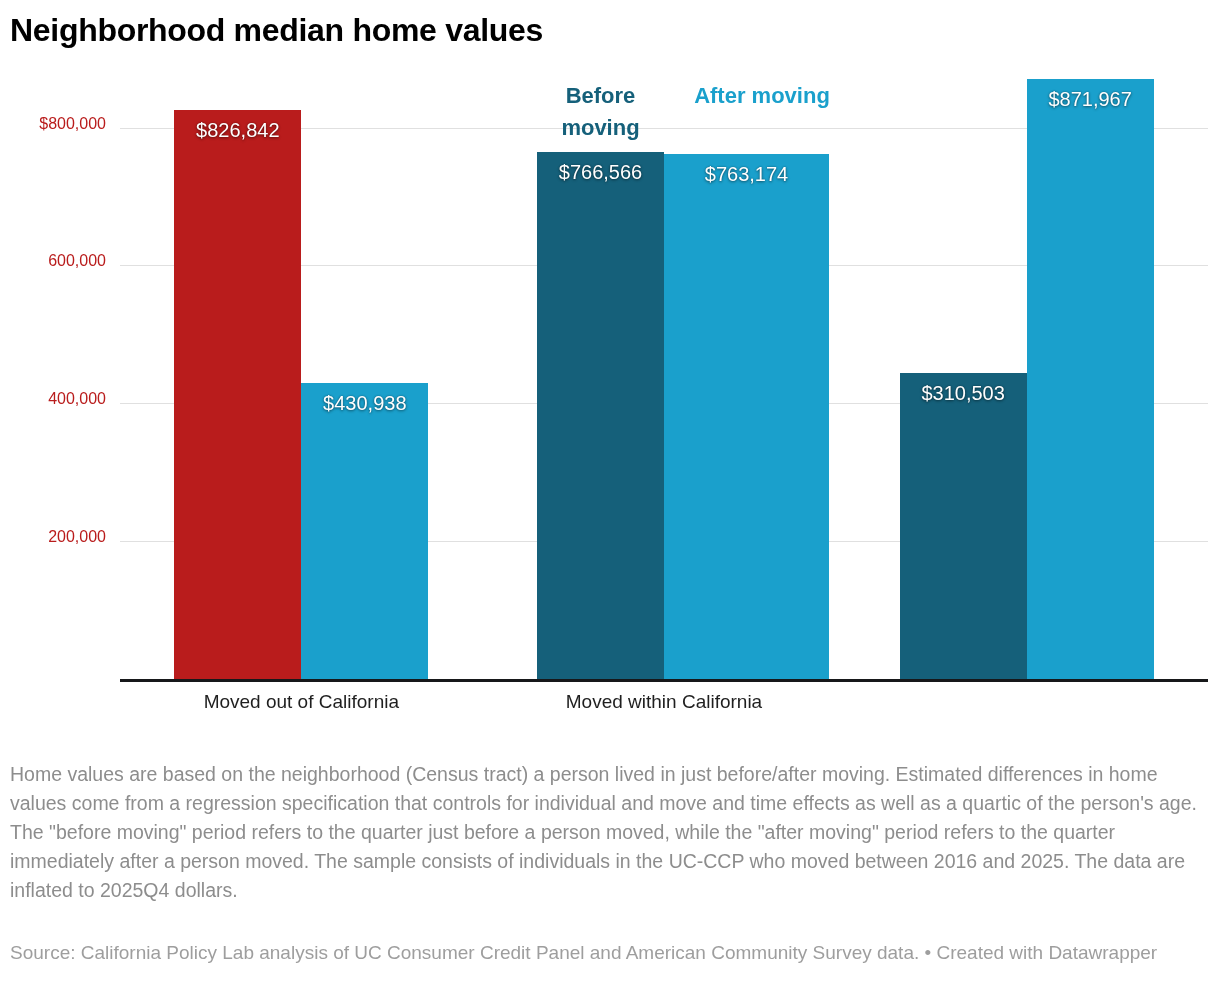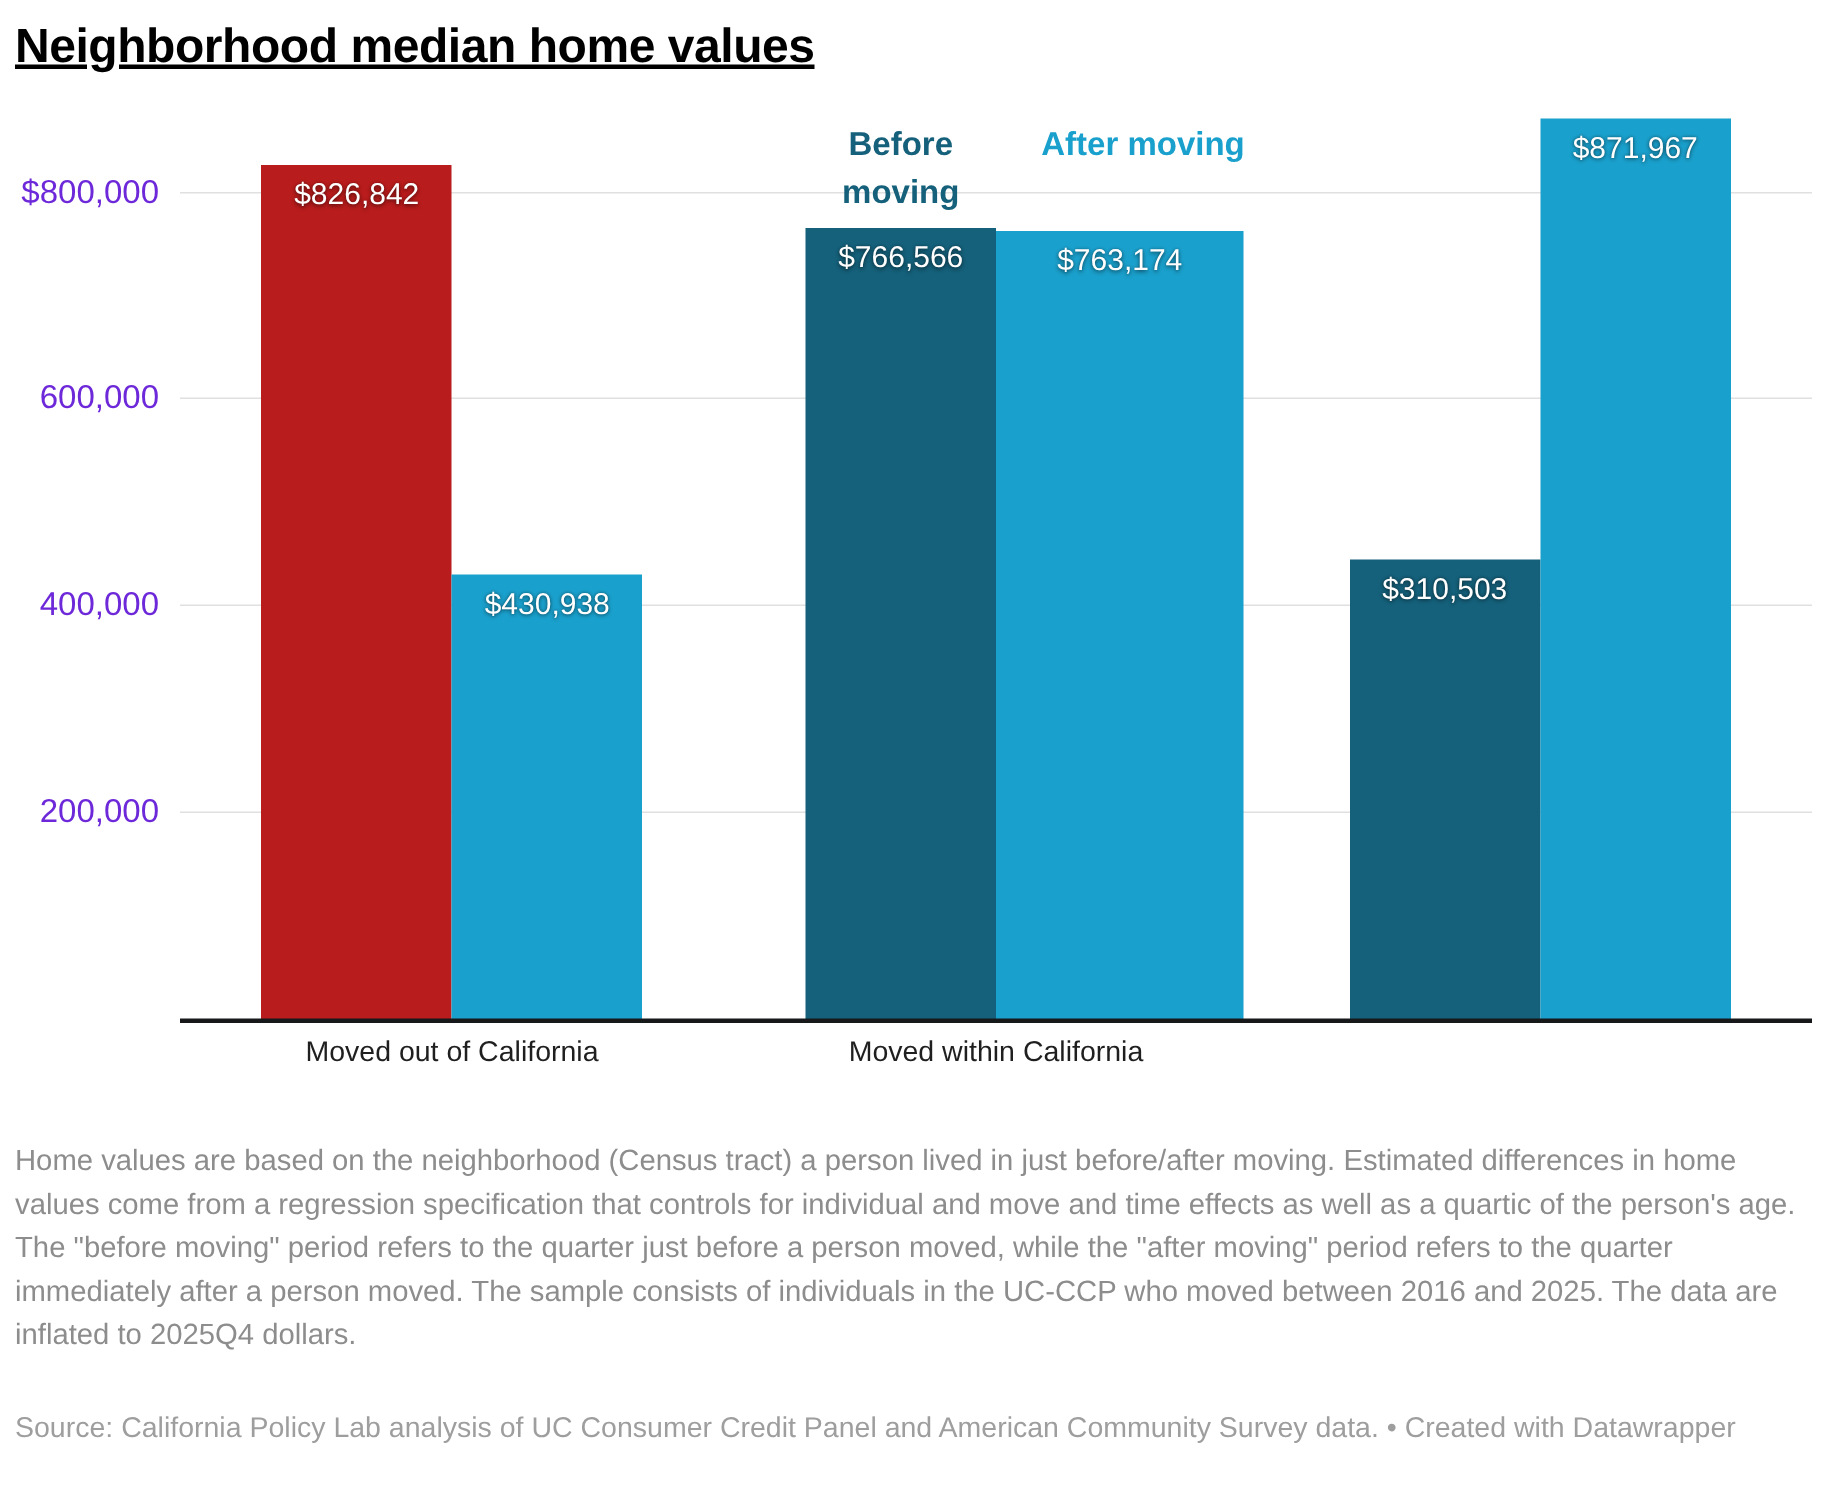--- a/index.html
+++ b/index.html
@@ -2,27 +2,27 @@
 <html><head>
 <meta charset="utf-8">
 <style>
   html,body{margin:0;padding:0;background:#ffffff;}
   body{
     width:1220px;height:1004px;position:relative;overflow:hidden;
     font-family:"Liberation Sans","DejaVu Sans",sans-serif;
   }
   .title{
     position:absolute;left:10px;top:12px;margin:0;
-    font-size:32px;font-weight:700;color:#000;letter-spacing:-0.3px;text-decoration:underline;
+    font-size:32px;font-weight:700;color:#000;letter-spacing:-0.3px;
   }
   .plot{position:absolute;left:120px;top:70px;width:1088px;height:610px;}
   .gridline{position:absolute;left:0;right:0;height:1px;background:#e0e0e0;z-index:0;}
   .tick-label{
     position:absolute;right:calc(100% + 14px);top:-13px;
-    font-size:22px;color:#6d28d9;white-space:nowrap;margin-left:24px;
+    font-size:16px;color:#b91c1c;white-space:nowrap;margin-left:24px;
   }
   .bar{position:absolute;bottom:0;width:127px;z-index:1;}
   .bar-label{
     position:absolute;top:9px;left:0;right:0;text-align:center;
     color:#ffffff;font-size:20px;white-space:nowrap;
     text-shadow:0 1px 3px rgba(0,0,0,.45),0 0 2px rgba(0,0,0,.30);
   }
   .baseline{position:absolute;left:0;right:0;bottom:-2px;height:3px;background:#17181a;z-index:3;}
   .cat-label{
     position:absolute;top:calc(100% + 11px);text-align:center;

